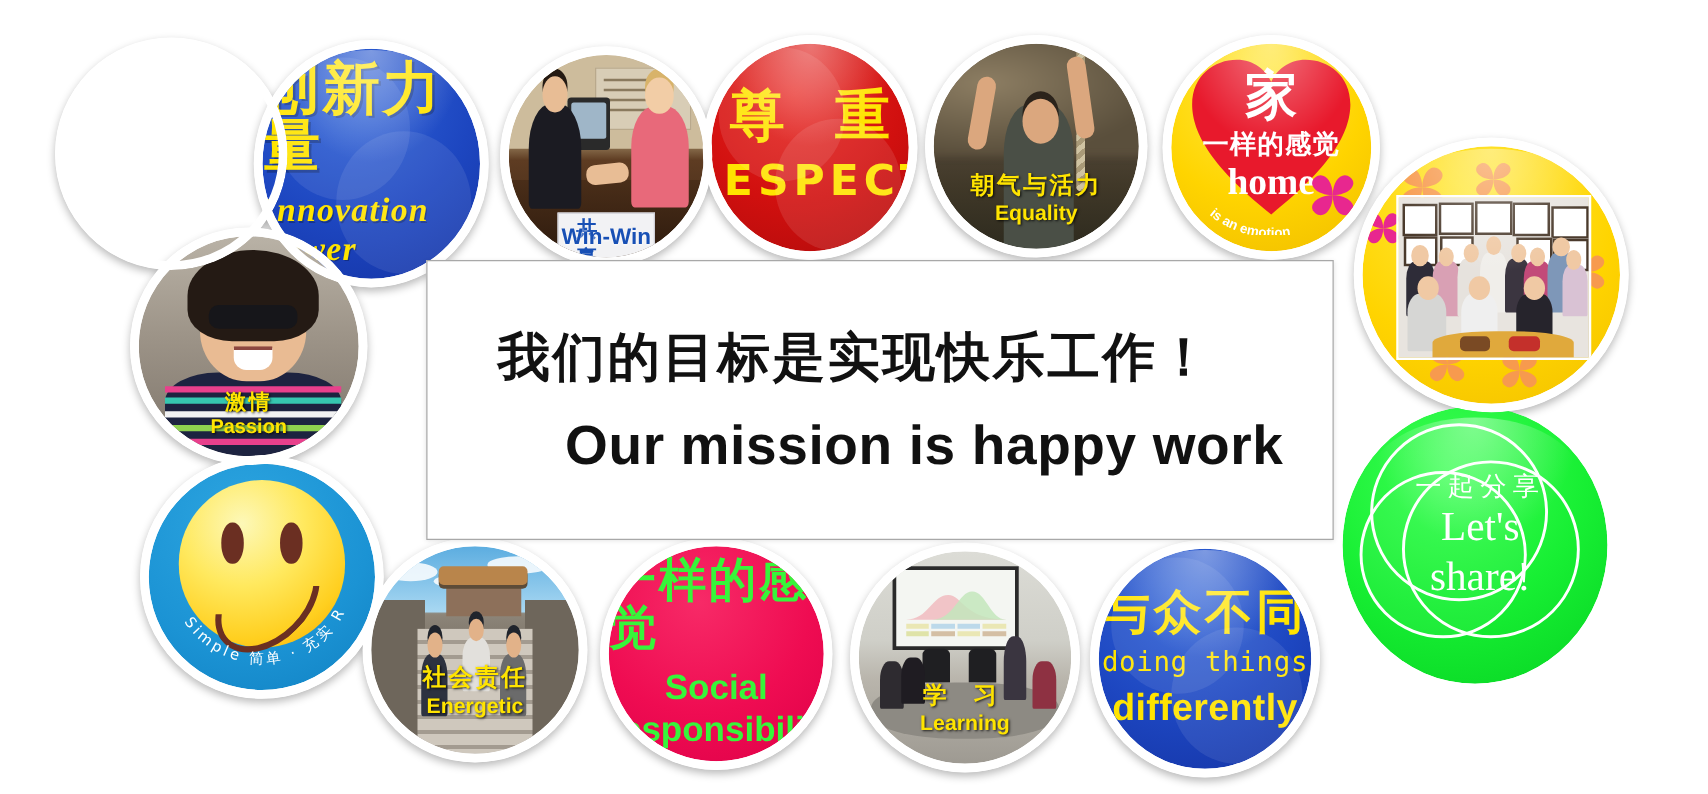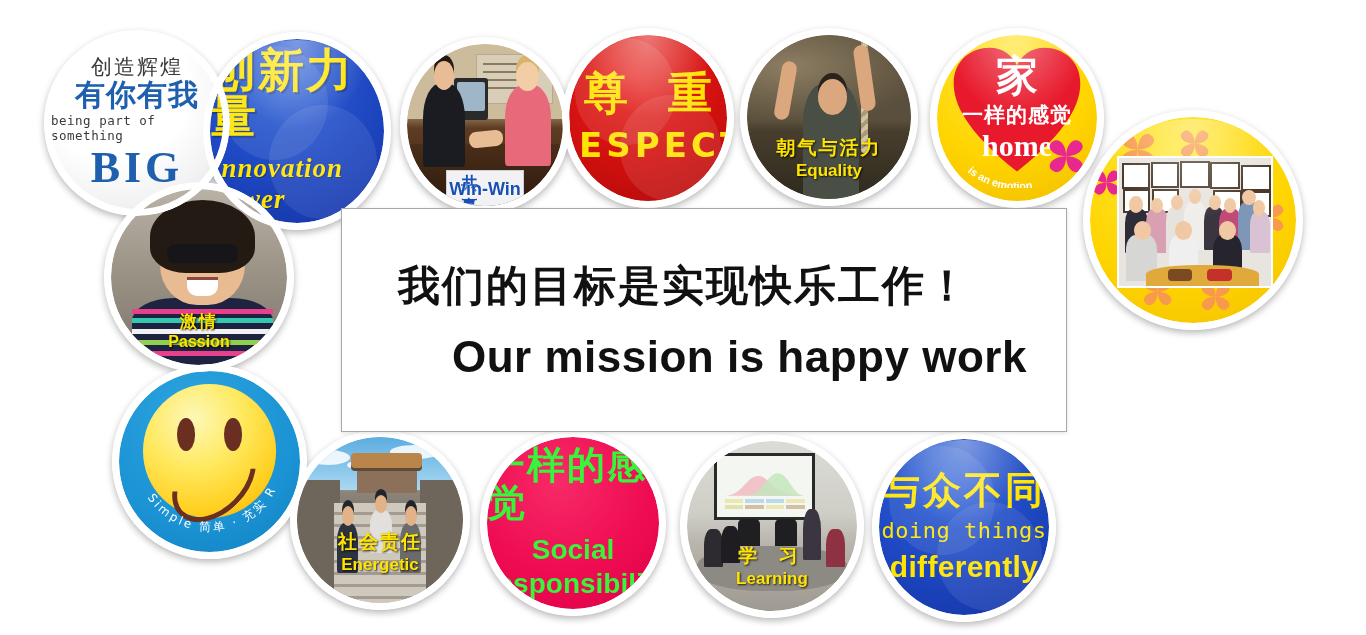--- a/index.html
+++ b/index.html
@@ -155,26 +155,20 @@
           box-shadow:0 1px 4px rgba(0,0,0,.12);}
   #banner .ln1{font-size:42px;font-weight:bold;color:#111;letter-spacing:2px;white-space:nowrap;margin-left:56px;}
   #banner .ln2{font-size:44px;font-weight:bold;color:#111;letter-spacing:.5px;white-space:nowrap;margin-left:110px;margin-top:18px;}
 </style>
 </head>
 <body>
 
 <div id="stage">
 
   <div class="badge" style="left:44px;top:30px;width:186px;height:186px;">
-    <div class="inner big-inner">
-      <div class="big-l1">创造辉煌</div>
-      <div class="big-l2">有你有我</div>
-      <div class="big-l3">being part of something</div>
-      <div class="big-l4">BIG</div>
-    </div>
     <div class="ring"></div>
   </div>
 
   <div class="badge" style="left:203px;top:32px;width:188px;height:198px;">
     <div class="inner blue-inner">
       <div class="yinyang">
         <div class="yy" style="left:6%;top:4%;width:62%;height:62%;"></div>
         <div class="yy" style="left:34%;top:36%;width:62%;height:62%;"></div>
       </div>
       <div class="innov-cn">创新力量</div>
@@ -484,19 +478,34 @@
         <div class="mt-person" style="left:82%;top:52%;background:#8e3142"></div>
       </div>
       <div class="cap" style="bottom:22px;">
         <span class="cn" style="letter-spacing:8px">学 习</span>
         <span class="en">Learning</span>
       </div>
     </div>
     <div class="ring"></div>
   </div>
 
+  <div class="badge" style="left:1074px;top:325px;width:212px;height:222px;box-shadow:none;">
+    <div class="inner share-inner" style="inset:0;">
+      <svg style="position:absolute;inset:0;z-index:4" viewBox="0 0 100 100">
+        <circle cx="44" cy="40" r="33" fill="none" stroke="#ffffff" stroke-width="1.1"></circle>
+        <circle cx="56" cy="54" r="33" fill="none" stroke="#ffffff" stroke-width="1.1"></circle>
+        <circle cx="38" cy="56" r="31" fill="rgba(255,255,255,.05)" stroke="#ffffff" stroke-width="1.1"></circle>
+      </svg>
+      <div class="share-txt">
+        <span class="c1">一起分享</span>
+        <span class="c2">Let's</span>
+        <span class="c3">share!</span>
+      </div>
+    </div>
+    <div class="gloss"></div>
+  </div>
 
   <div id="banner" style="left:341px;top:208px;width:724px;height:222px;">
     <div class="ln1">我们的目标是实现快乐工作！</div>
     <div class="ln2">Our mission is happy work</div>
   </div>
 
 </div>
 
 </body></html>

